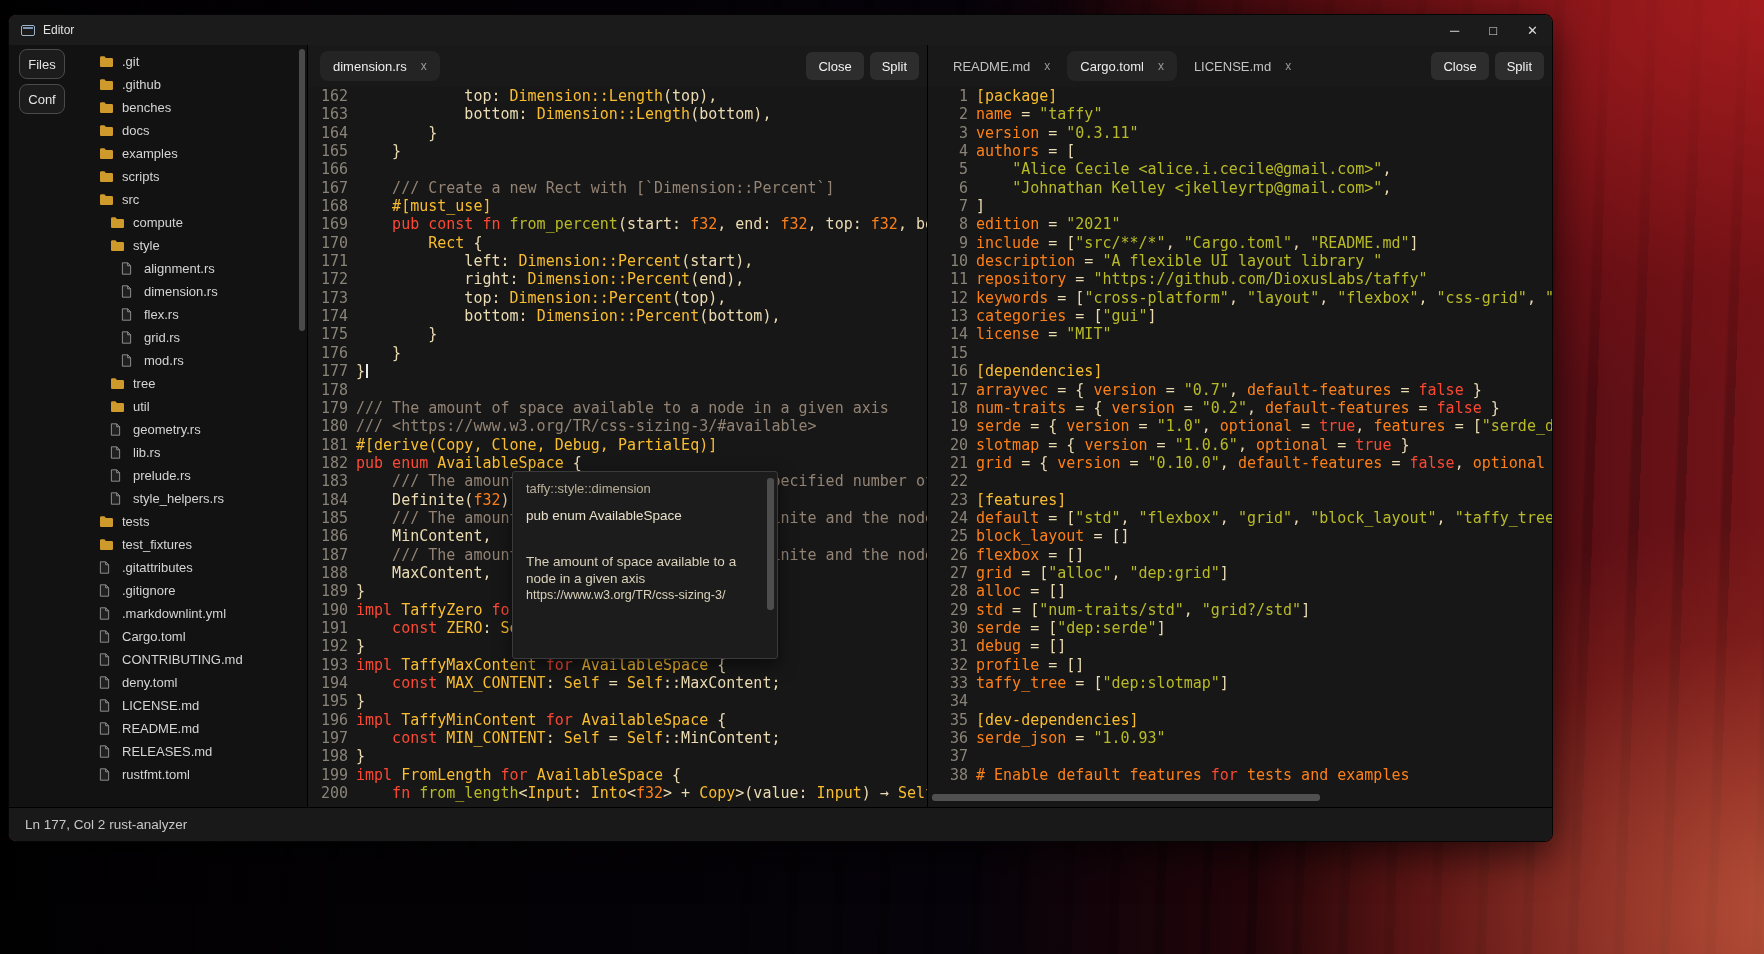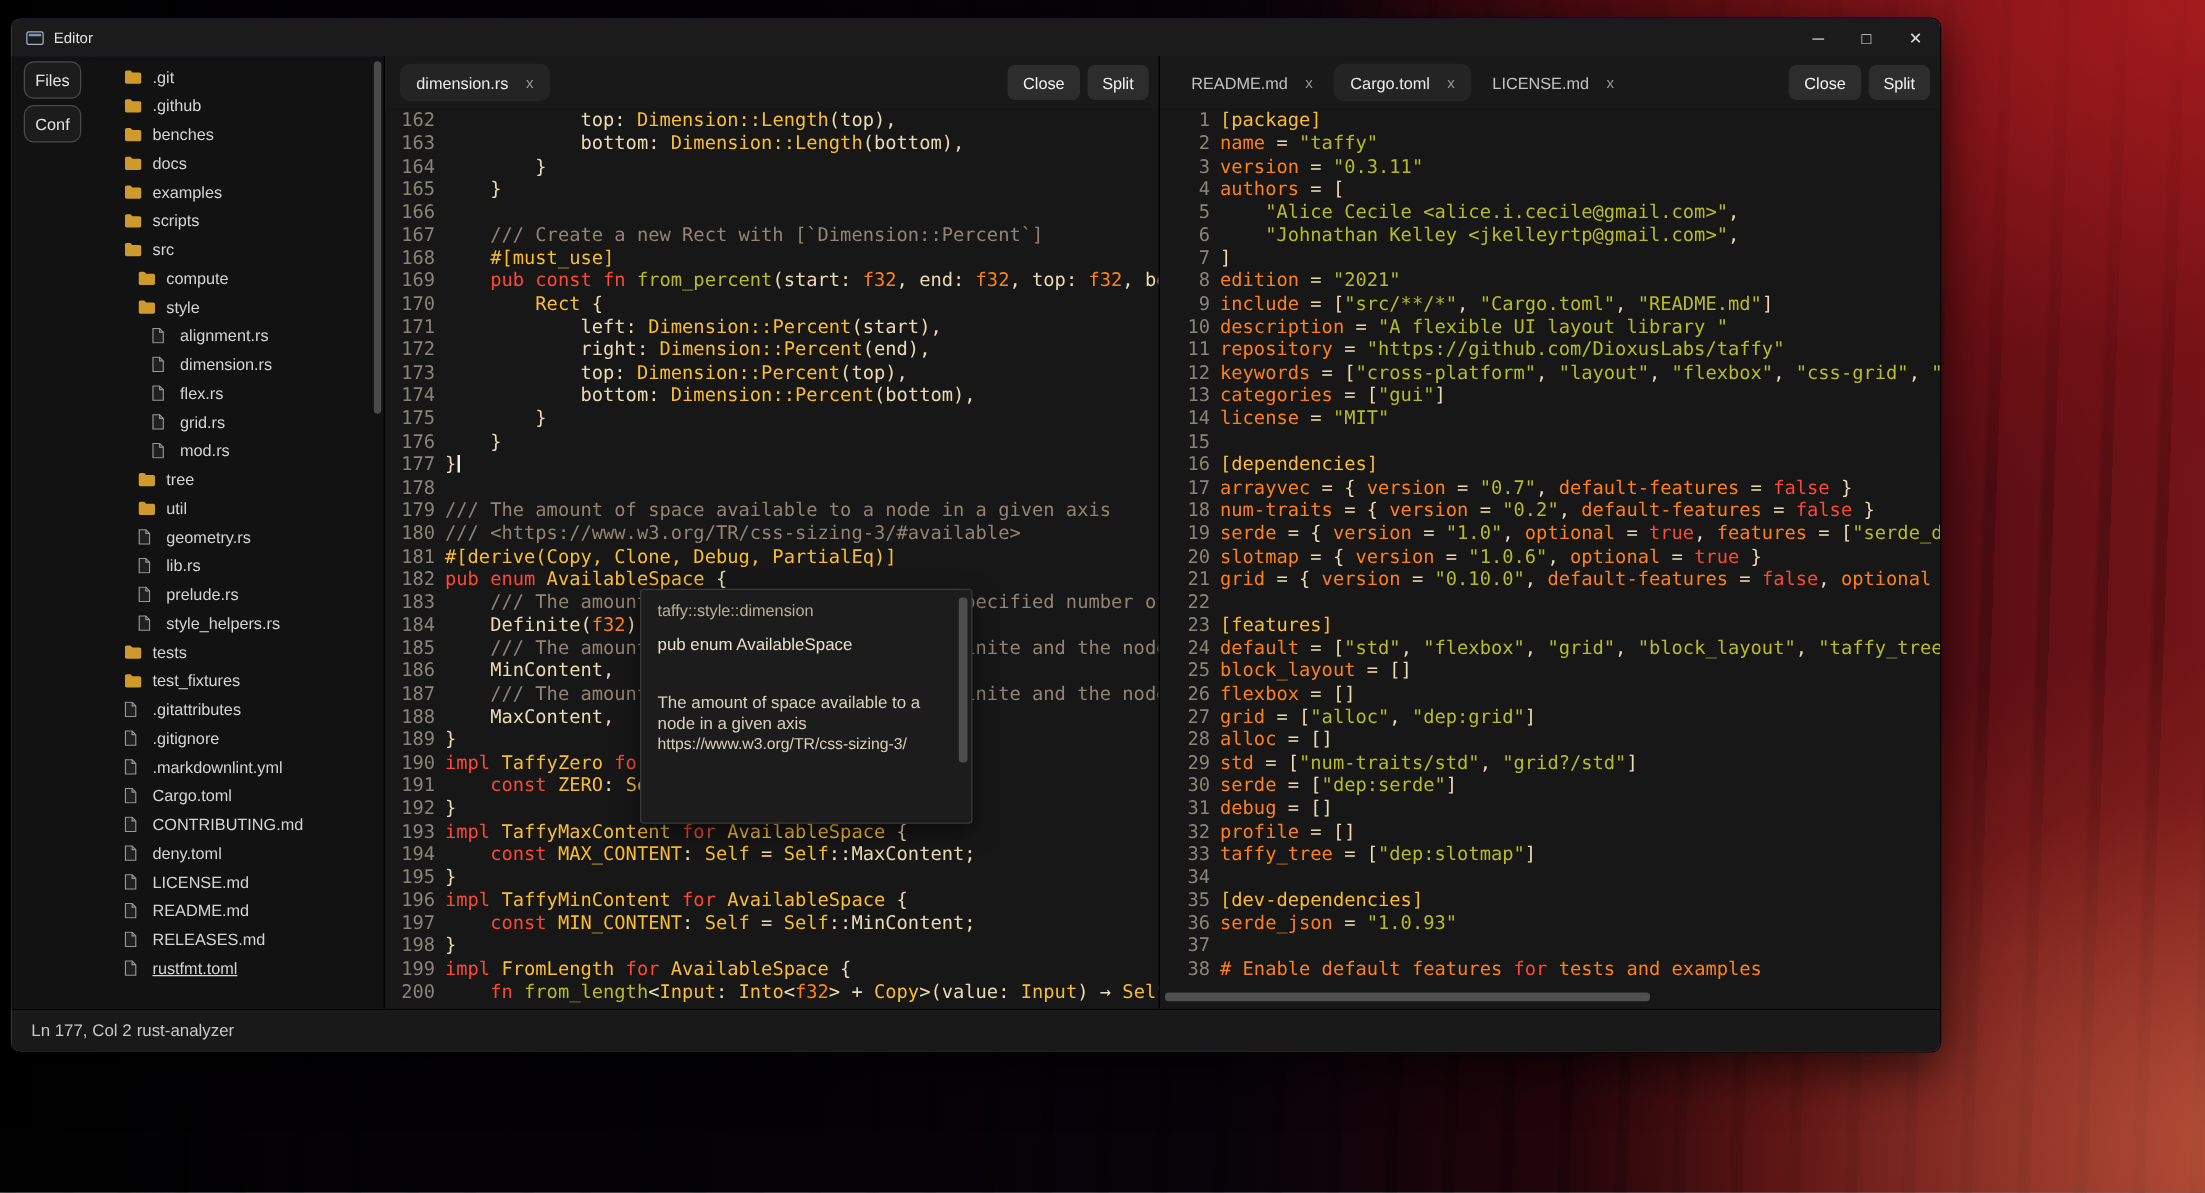--- a/index.html
+++ b/index.html
@@ -8,21 +8,21 @@
     width:1764px; height:954px; overflow:hidden;
     font-family:"Liberation Sans", sans-serif;
     background:
       radial-gradient(900px 520px at 100% 0%, rgba(170,28,30,0.9), rgba(120,16,20,0.45) 55%, rgba(0,0,0,0) 78%),
       radial-gradient(720px 520px at 103% 96%, rgba(198,94,64,0.85), rgba(140,40,30,0.4) 55%, rgba(0,0,0,0) 78%),
       repeating-linear-gradient(92deg, rgba(0,0,0,0) 0 34px, rgba(0,0,0,0.20) 38px 46px),
       linear-gradient(90deg, #020102 0%, #07030a 55%, #2a060a 75%, #5c0f15 90%, #731418 100%);
   }
   .window {
     position:absolute; left:8px; top:14px; width:1545px; height:828px;
-    background:#8b5cf6; border:1px solid #050505; border-radius:8px;
+    background:#7f1d1d; border:1px solid #050505; border-radius:8px;
     overflow:hidden; box-shadow:0 12px 42px rgba(0,0,0,0.65);
     display:flex; flex-direction:column;
   }
   
   .titlebar { height:30px; flex:0 0 30px; background:#1b1b1b; display:flex; align-items:center; padding:0 14px 0 12px; }
   .app-icon { width:14px; height:11px; border:1px solid #9db3c8; border-radius:2px; margin-right:8px; position:relative; }
   .app-icon::before { content:""; position:absolute; left:1px; top:1px; right:1px; height:2px; background:#7a96b4; }
   .title-text { font-size:12px; color:#e2e2e2; }
   .win-controls { margin-left:auto; display:flex; align-items:center; gap:30px; }
   .wc { color:#dcdcdc; font-size:13px; line-height:1; cursor:default; }
@@ -358,21 +358,21 @@
           </div>
           <div class="tree-row" style="padding-left: 24px;">
             <span class="tree-icon">
               <svg viewBox="0 0 12 14" width="11" height="13">
                 <path fill="#202020" stroke="#979797" stroke-width="1" d="M1.5.8h5.8l3.2 3.2v9.2H1.5z"></path>
                 <path fill="none" stroke="#979797" stroke-width="1" d="M7.3.8v3.2h3.2"></path>
               </svg>
             </span>
             <span>RELEASES.md</span>
           </div>
-          <div class="tree-row" style="padding-left: 24px; text-decoration: underline;">
+          <div class="tree-row" style="padding-left: 24px;">
             <span class="tree-icon">
               <svg viewBox="0 0 12 14" width="11" height="13">
                 <path fill="#202020" stroke="#979797" stroke-width="1" d="M1.5.8h5.8l3.2 3.2v9.2H1.5z"></path>
                 <path fill="none" stroke="#979797" stroke-width="1" d="M7.3.8v3.2h3.2"></path>
               </svg>
             </span>
             <span>rustfmt.toml</span>
           </div>
         </div>
       <div class="tree-scrollbar"></div>

